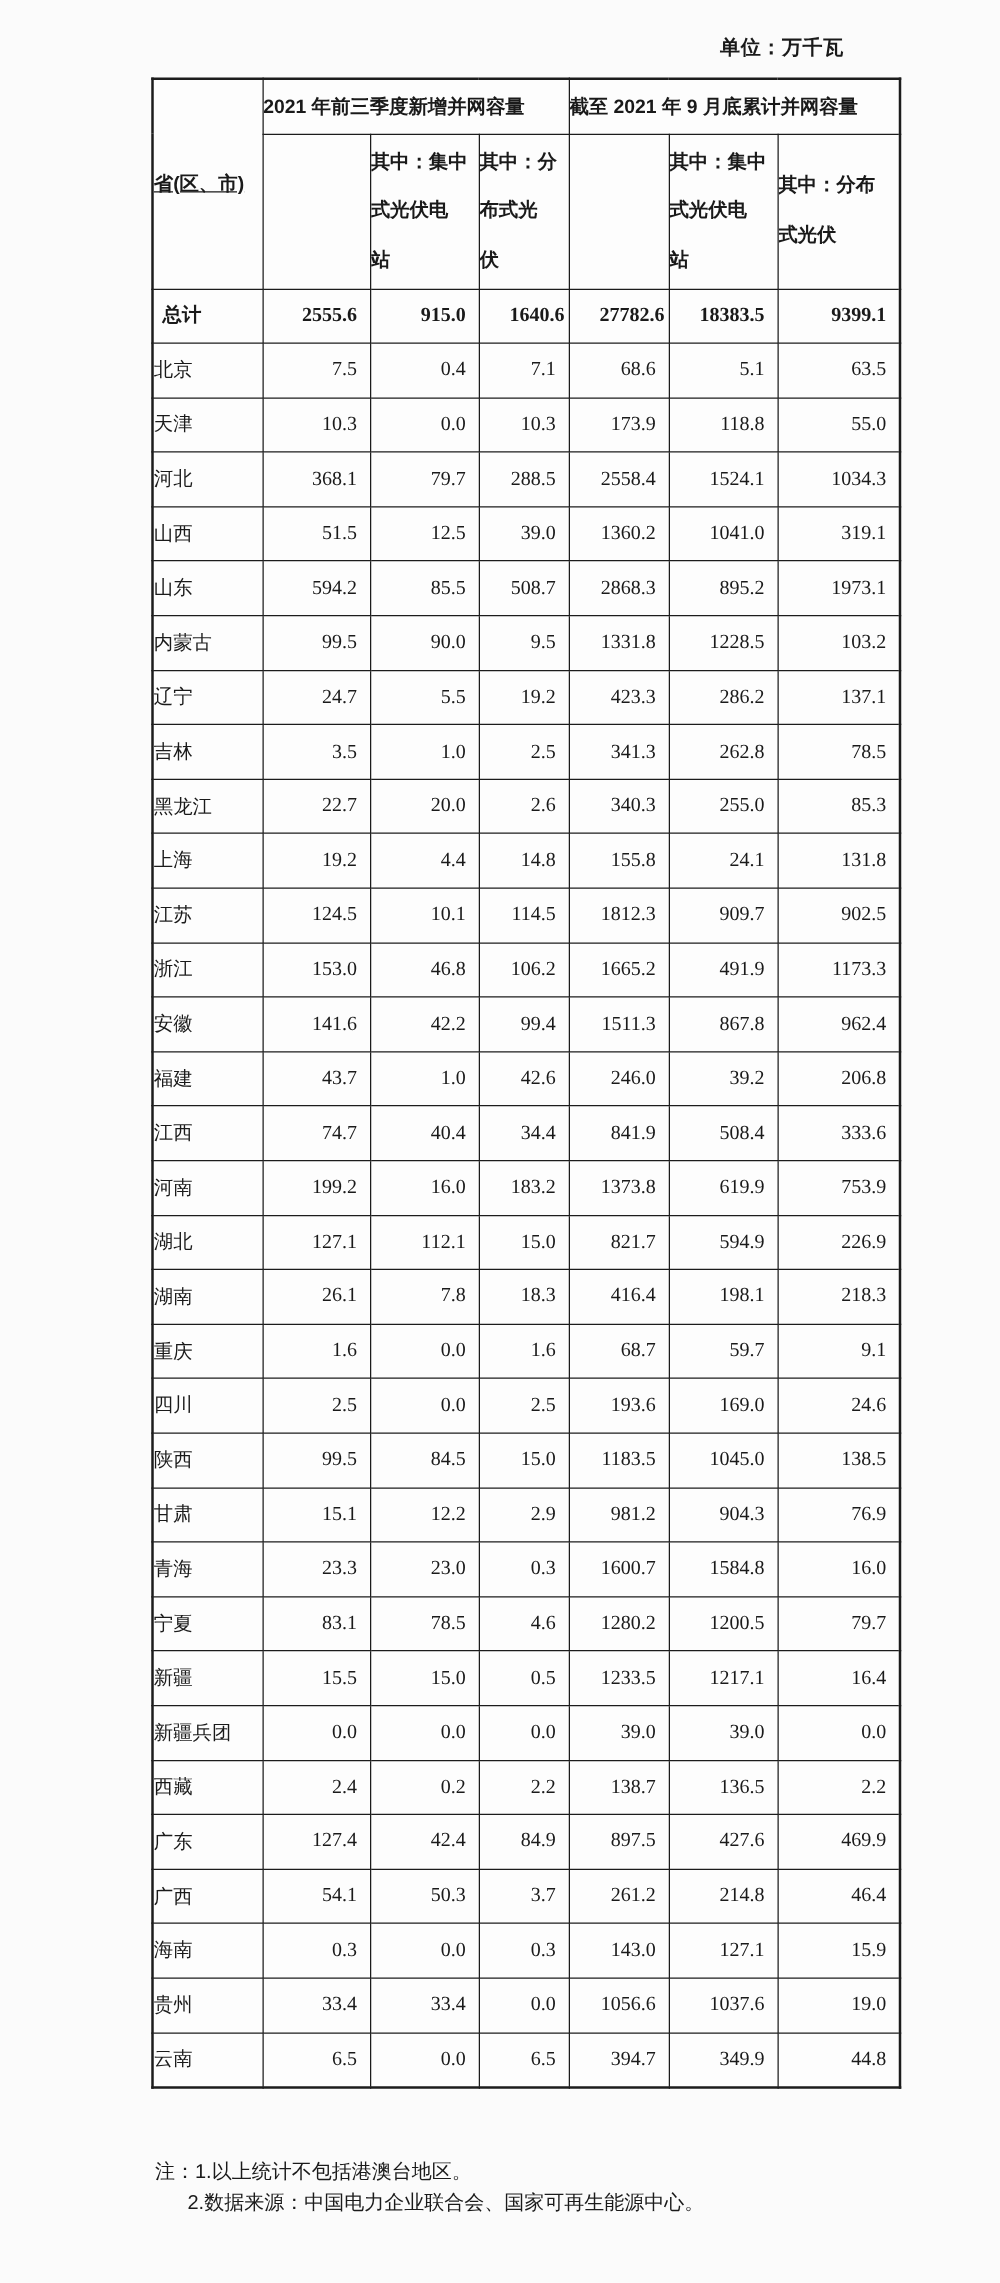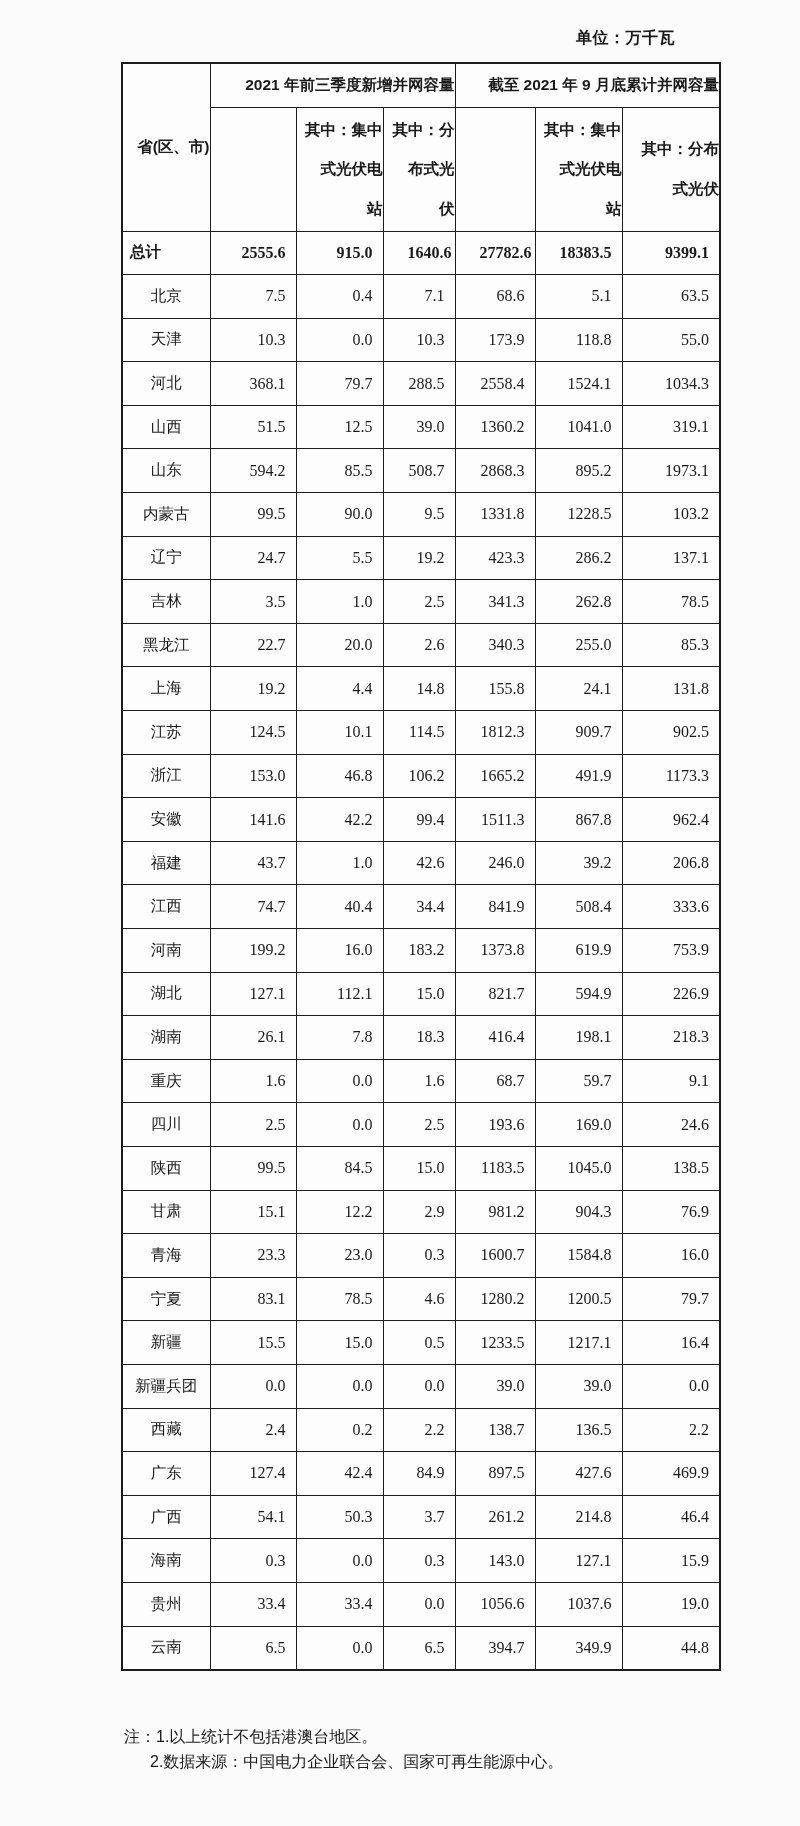--- a/index.html
+++ b/index.html
@@ -37,33 +37,32 @@
     border: 2.5px solid #1c1c1c;
   }
   .capacity-table th, .capacity-table td {
     border: 1.5px solid #1c1c1c;
     padding: 0;
     overflow: hidden;
   }
   .capacity-table thead th {
     font-weight: 700;
     font-size: 15.5px;
-    text-align: right;
+    text-align: left;
     vertical-align: middle;
   }
   tr.group-row { height: 44px; }
   tr.sub-row { height: 124px; }
   tr.sub-row th {
     white-space: pre-line;
     line-height: 2.55;
   }
-  th.region-h { font-size: 15px; }
+  th.region-h { font-size: 15px; text-decoration: underline; }
   .capacity-table tbody tr { height: 43.6px; margin-top: 20px; }
   .capacity-table td.region {
-    text-align: center;
     font-size: 15.5px;
     vertical-align: middle;
   }
   .capacity-table td.value {
     text-align: right;
     padding-right: 10px;
     font-size: 16px;
     font-family: "Liberation Serif", serif;
     vertical-align: middle;
   }

